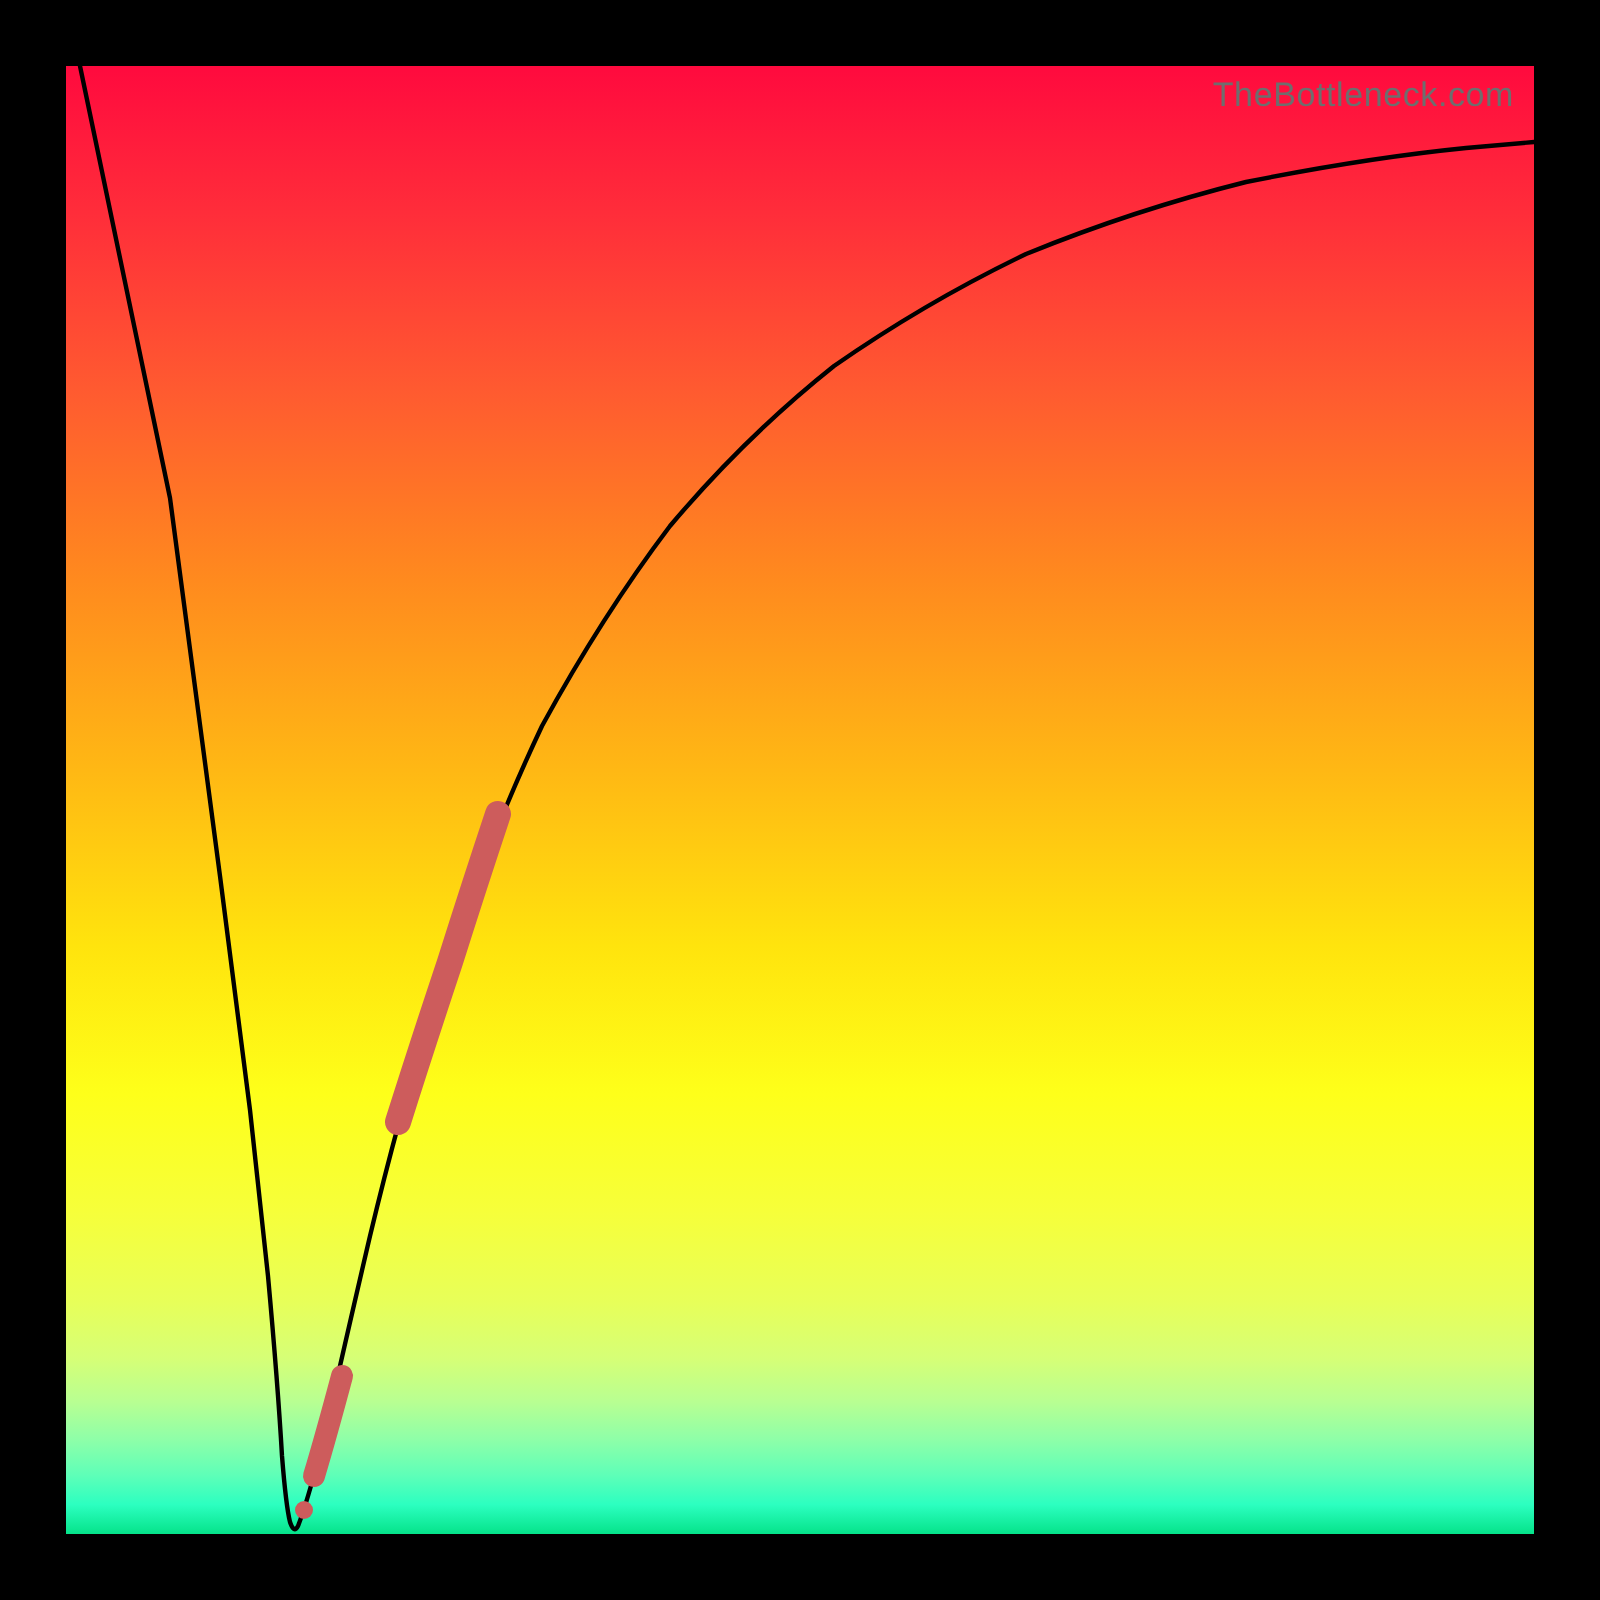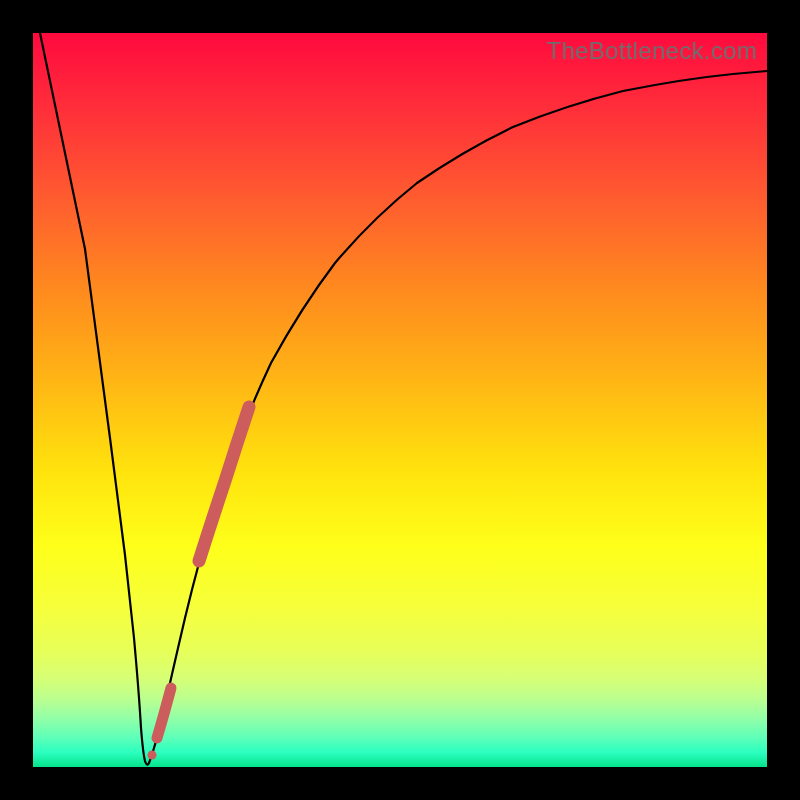--- a/index.html
+++ b/index.html
@@ -41,21 +41,21 @@
       #5effb8 96%,
       #2cffc0 98%,
       #05e38a 100%
     );
   }
   .watermark {
     position: absolute;
     top: 6px;
     right: 10px;
     color: #6e6e6e;
-    font-size: 24px;
+    font-size: 17px;
     font-weight: 500;
     letter-spacing: 0.3px;
     user-select: none;
     line-height: 1;
   }
   svg.curve {
     position: absolute;
     left: 0;
     top: 0;
     width: 734px;

